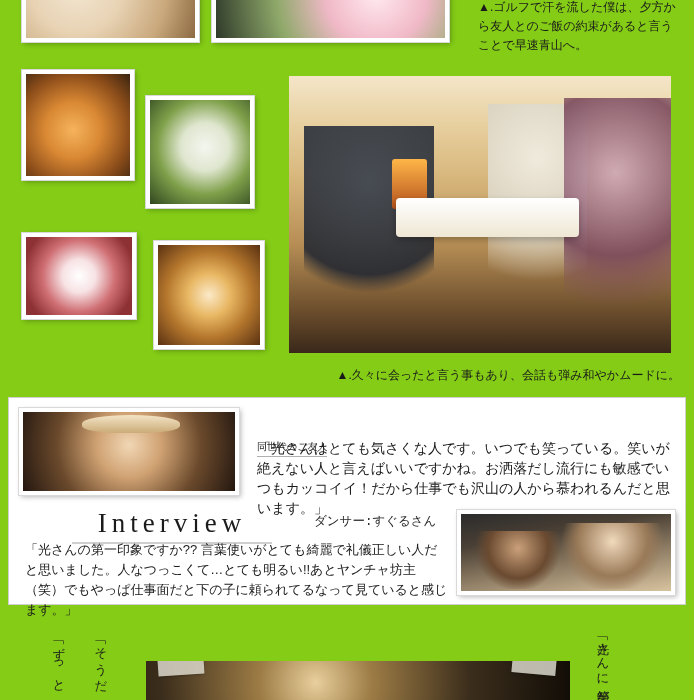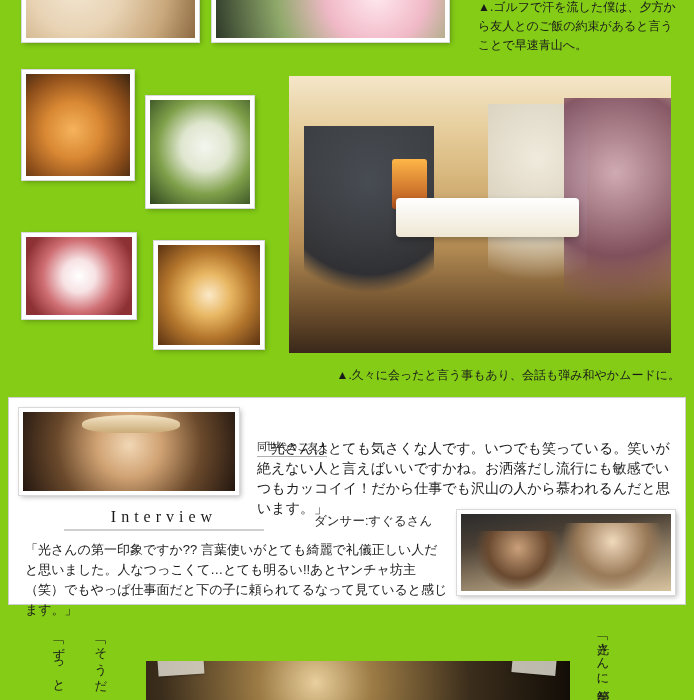--- a/index.html
+++ b/index.html
@@ -161,35 +161,36 @@
     padding-bottom: 2px;
     margin-top: 24px;
   }
   .friend-text {
     position: absolute;
     left: 248px; top: 40px; width: 420px;
     font-size: 14px; line-height: 20px; color: #1a1a1a;
   }
   .interview-heading {
     position: absolute;
-    left: 55px; top: 110px;
+    left: 63px; top: 110px;
     width: 200px;
-    font-size: 16px;
+    font-size: 27px;
     letter-spacing: 5px;
     color: #1b1b1b;
     font-family: "Liberation Serif", serif;
     border-bottom: 2px solid #cfcfcf;
     padding-bottom: 3px;
     text-align: center;
   }
   .dancer-name {
     position: absolute;
     left: 305px; top: 115px;
     font-size: 12.5px;
     color: #2b2b2b;
+    font-family: Liberation Mono, monospace;
   }
   .interview-text {
     position: absolute;
     left: 16px; top: 142px; width: 424px;
     font-size: 13px; line-height: 20px; color: #1a1a1a;
   }
 
   
   .vtext {
     position: absolute;

